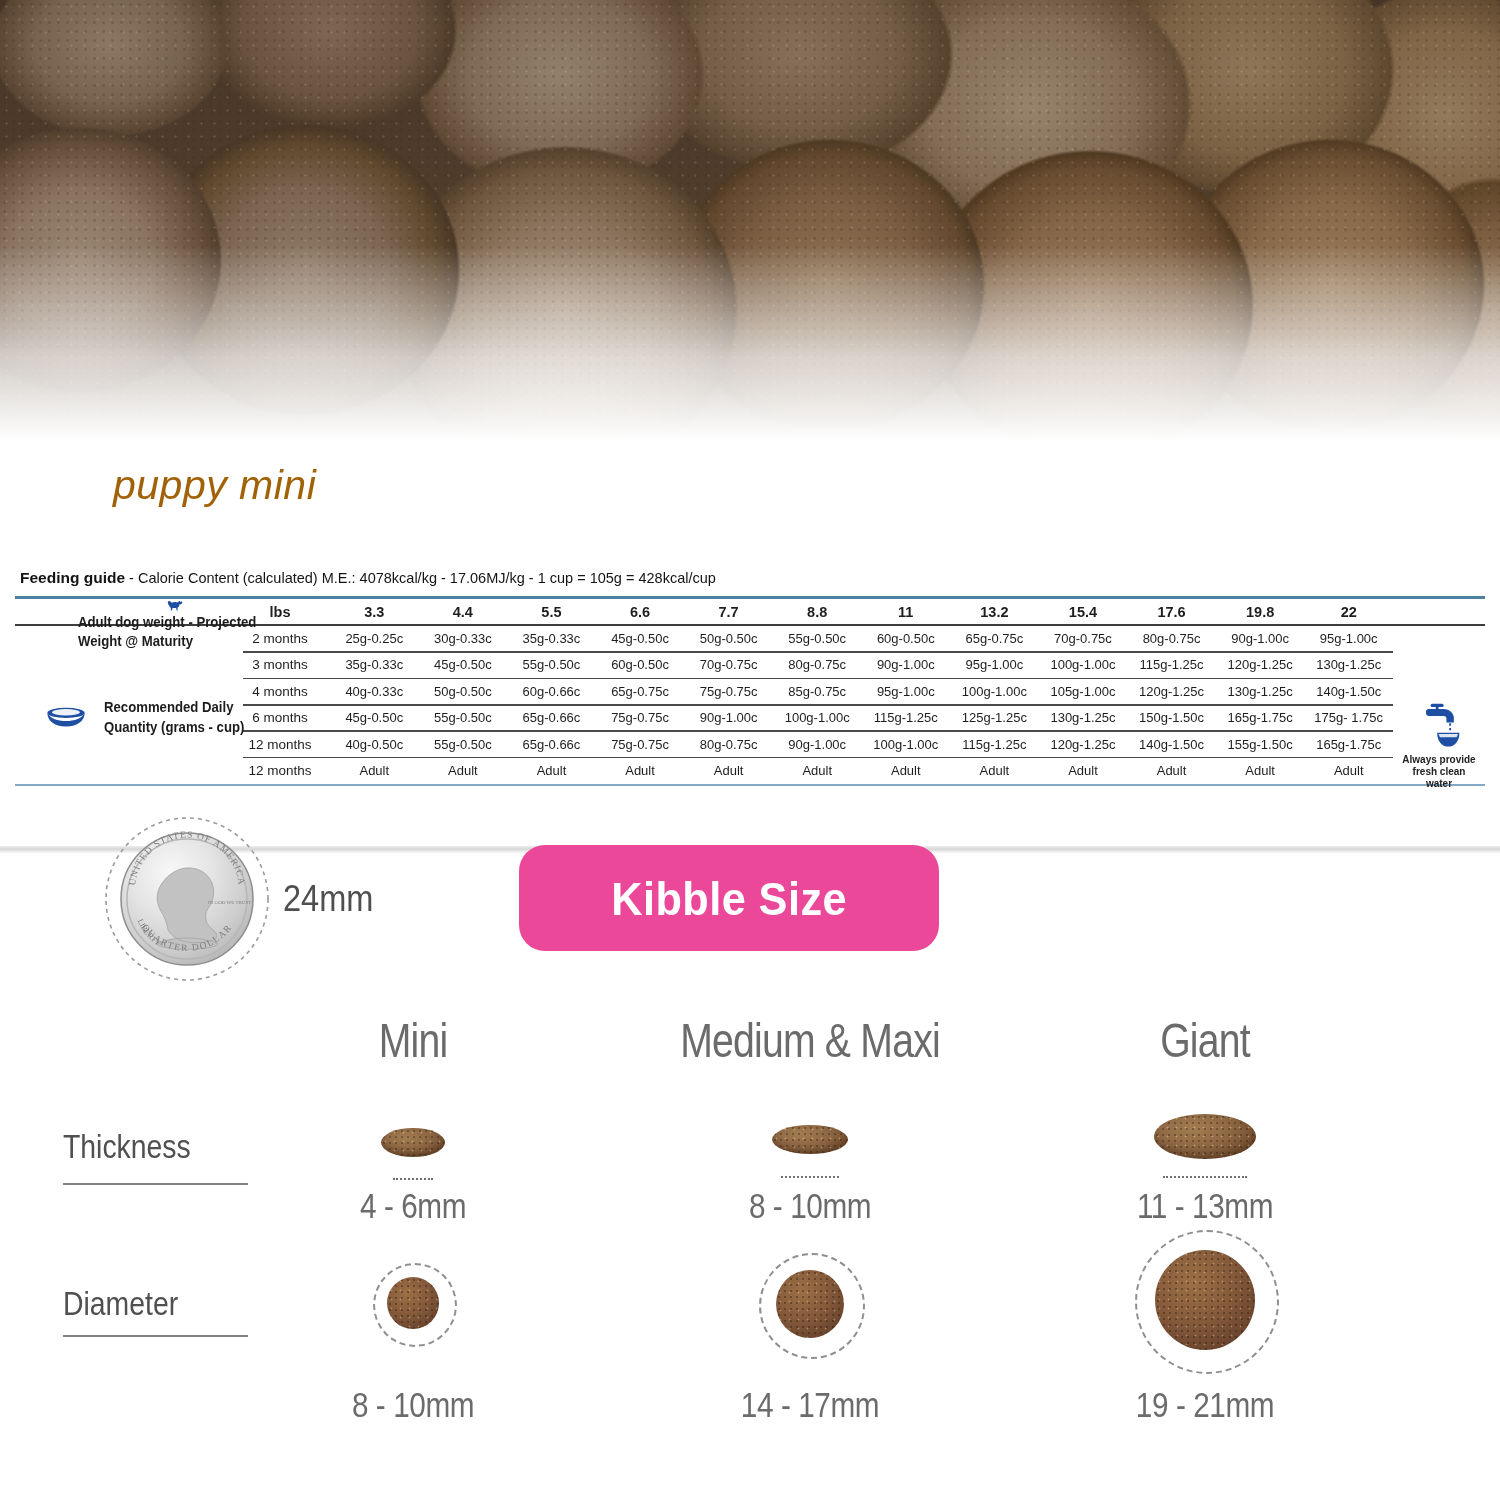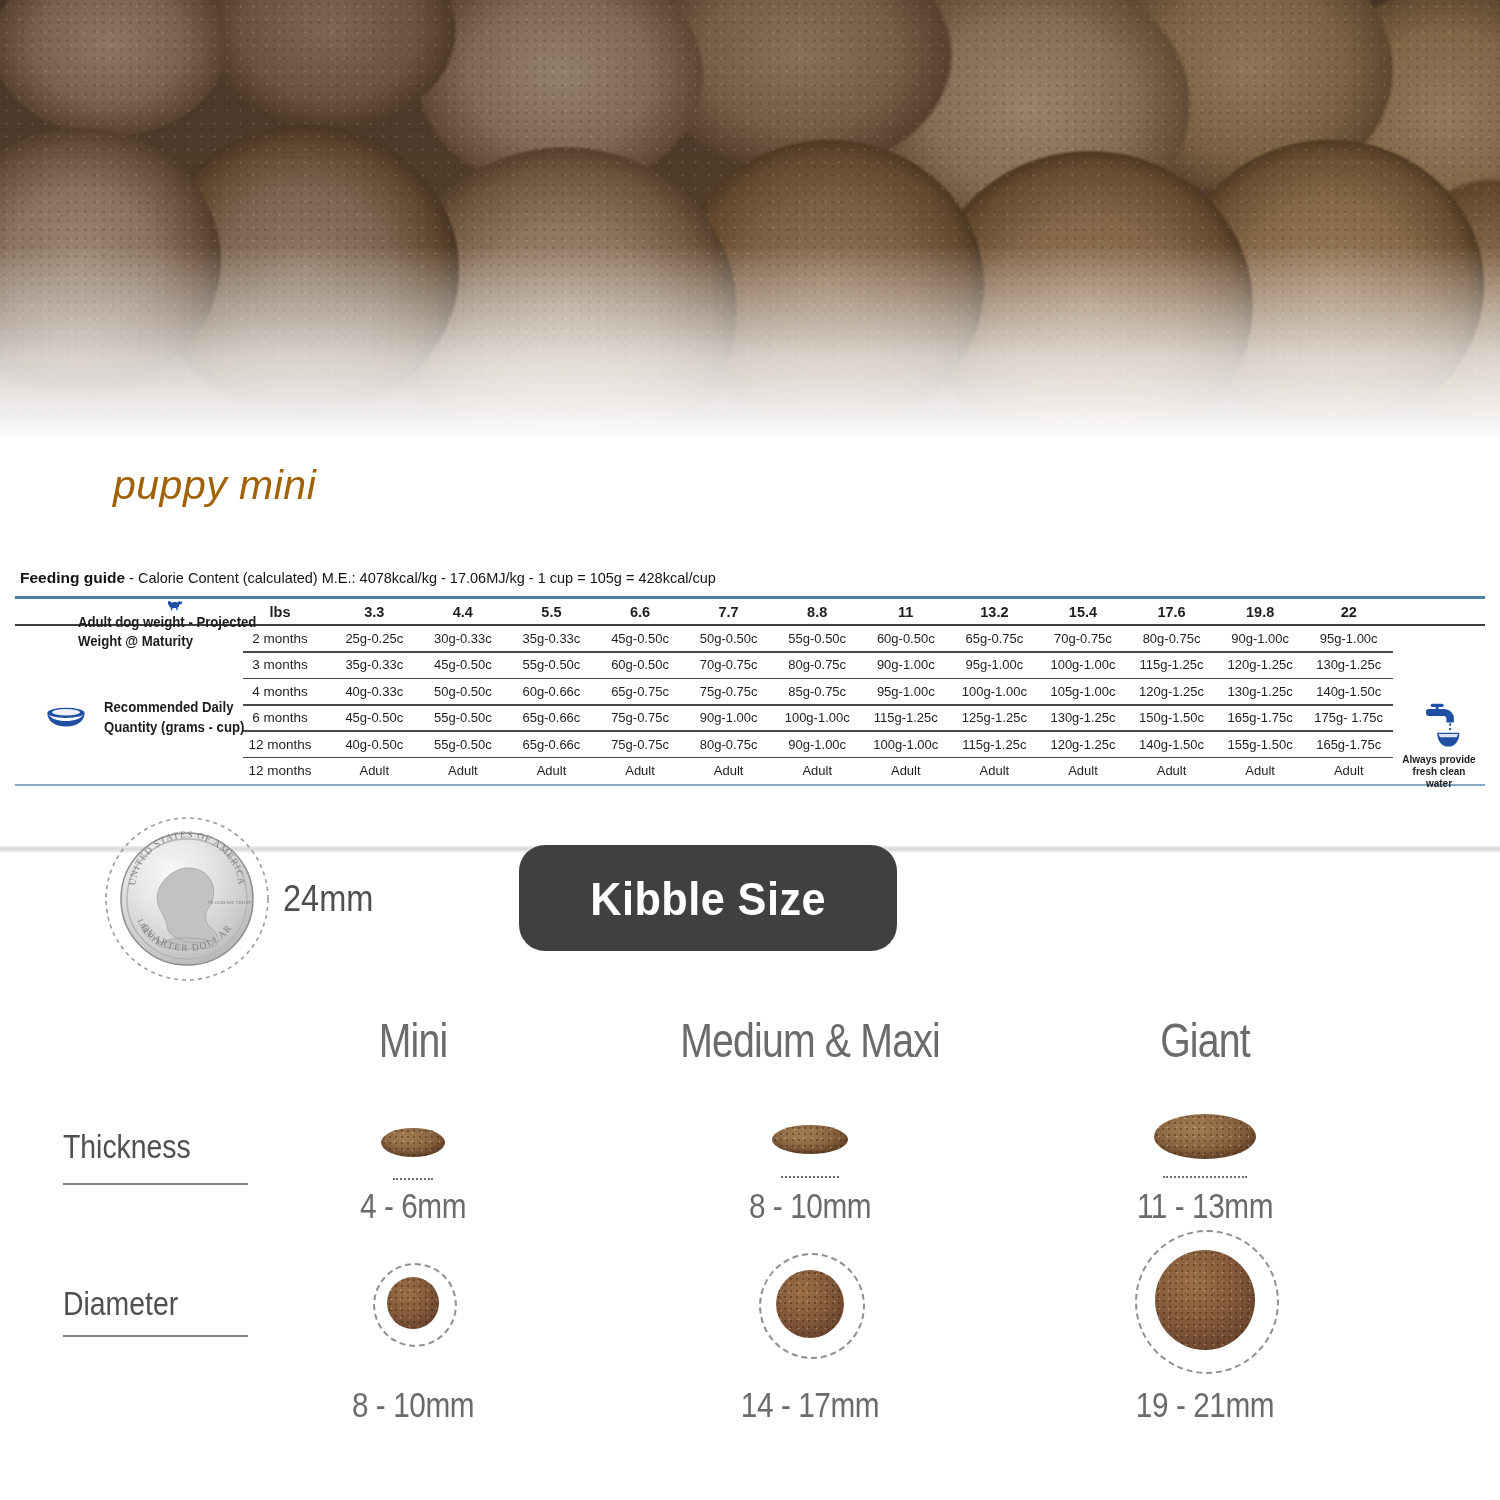--- a/index.html
+++ b/index.html
@@ -57,22 +57,22 @@
   .ov-water{right:0;top:53px;width:92px;height:158px;flex-direction:column;justify-content:flex-start;
             align-items:center;padding-top:2px;box-sizing:border-box;margin-top:48px;}
   .water-note{font-size:10px;font-weight:bold;color:#222;text-align:center;width:80px;line-height:1.2;}
 
   
   .divider{position:absolute;left:0;top:846px;width:1500px;height:7px;
            background:linear-gradient(180deg,#ededed, #d7d7d7 45%, #f8f8f8);}
   .coin-wrap{position:absolute;left:100px;top:812px;width:174px;height:174px;}
   .coin-label{position:absolute;left:283px;top:878px;font-size:37px;color:#4f4f4f;
               transform:scaleX(.88);transform-origin:left center;}
-  .ksize-btn{position:absolute;left:519px;top:845px;width:378px;height:106px;border-radius:26px;
-             background:#404040;display:flex;align-items:center;justify-content:center;cursor:pointer;border:none;}
+  .ksize-btn{position:absolute;left:519px;top:845px;width:420px;height:106px;border-radius:26px;
+             background:#ec4899;display:flex;align-items:center;justify-content:center;cursor:pointer;border:none;}
   .ksize-btn span{color:#fff;font-size:47px;font-weight:bold;letter-spacing:.5px;
                   transform:scaleX(.92);}
 
   
   .cond{transform:scaleX(.8);transform-origin:center;}
   .size-head{position:absolute;top:1012px;font-size:49px;color:#6b6b6b;text-align:center;
              width:500px;margin-left:-250px;letter-spacing:-1px;}
   .row-label{position:absolute;left:63px;font-size:33px;color:#505050;
              transform:scaleX(.86);transform-origin:left center;}
   .row-rule{position:absolute;left:63px;width:185px;height:2px;background:#828282;}

